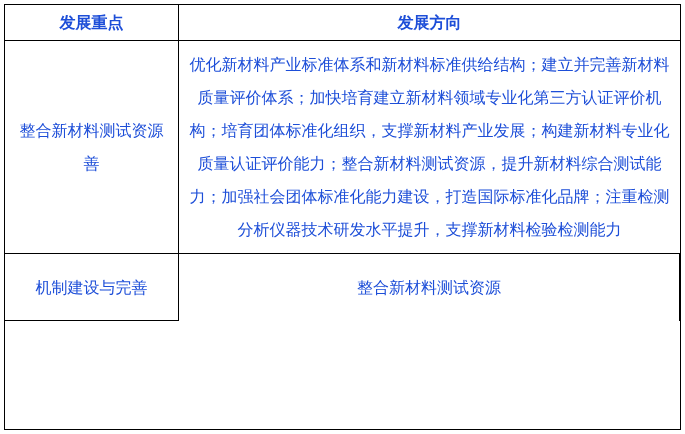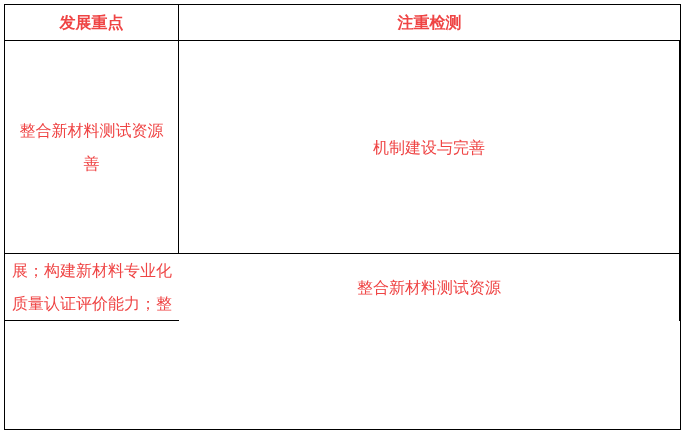--- a/index.html
+++ b/index.html
@@ -19,21 +19,21 @@
     position: absolute;
     left: 4px;
     top: 4px;
     width: 677px;
     height: 426px;
     box-sizing: border-box;
     border: 1px solid #000000;
     display: grid;
     grid-template-columns: 174px 1fr;
     grid-template-rows: 36px 213px 67px 110px;
-    color: #ef4444;
+    color: #1d4ed8;
     font-size: 16px;
   }
   .cell {
     box-sizing: border-box;
     border-right: 1px solid #000000;
     border-bottom: 1px solid #000000;
     display: flex;
     align-items: center;
     justify-content: center;
     text-align: center;
@@ -51,29 +51,29 @@
     padding: 0 6px;
   }
 </style>
 </head>
 <body>
 
 <div class="page">
   <div class="doc-table">
 
     <div class="cell header-cell">发展重点</div>
-    <div class="cell header-cell last-col">注重检测</div>
+    <div class="cell header-cell last-col">发展方向</div>
 
     <div class="cell focus-cell">整合新材料测试资源
 善</div>
-    <div class="cell focus-cell">机制建设与完善</div>
-
     <div class="cell direction-cell last-col">优化新材料产业标准体系和新材料标准供给结构；建立并完善新材料
 质量评价体系；加快培育建立新材料领域专业化第三方认证评价机
 构；培育团体标准化组织，支撑新材料产业发展；构建新材料专业化
 质量认证评价能力；整合新材料测试资源，提升新材料综合测试能
 力；加强社会团体标准化能力建设，打造国际标准化品牌；注重检测
 分析仪器技术研发水平提升，支撑新材料检验检测能力</div>
 
+    <div class="cell focus-cell">机制建设与完善</div>
+
     <div class="cell focus-cell last-row">整合新材料测试资源</div>
 
   </div>
 </div>
 
 </body></html>

